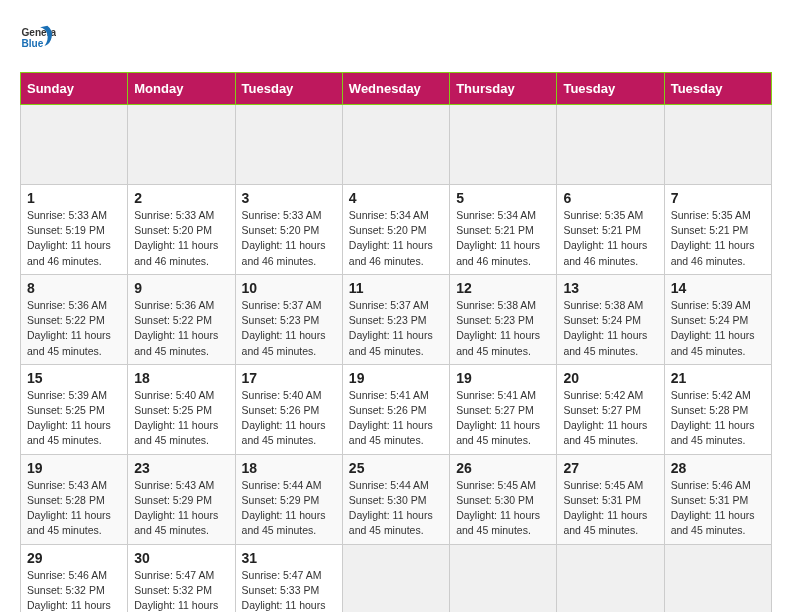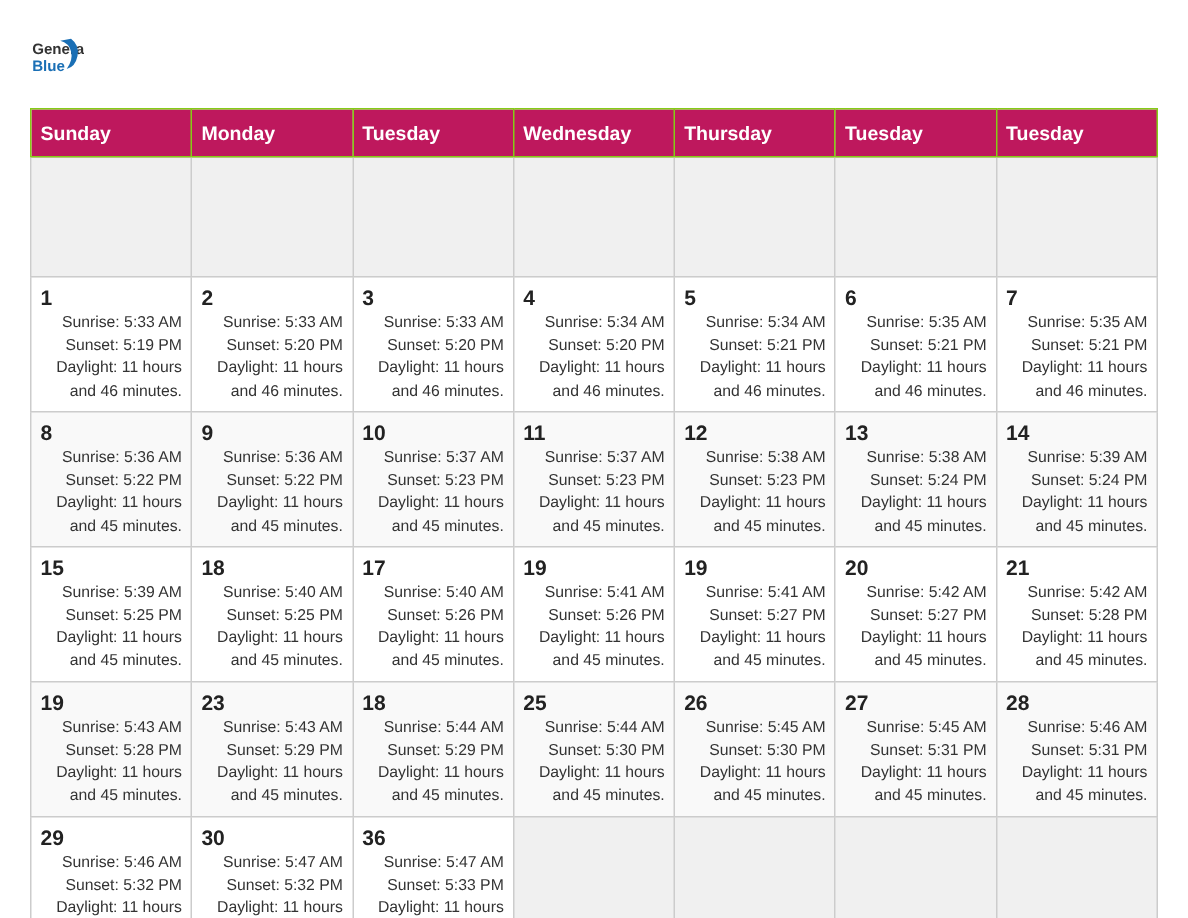--- a/index.html
+++ b/index.html
@@ -65,21 +65,20 @@
       font-size: 14px;
       font-weight: bold;
       color: #222;
       display: block;
       margin-bottom: 2px;
     }
     .day-info {
       font-size: 10.5px;
       color: #333;
       line-height: 1.45;
-      text-align: right;
     }
     .empty-cell {
       background: #f0f0f0 !important;
     }
   </style>
 </head>
 <body>
 
 <div class="header">
   <div class="logo">
@@ -360,21 +359,21 @@
       </td>
         <td>
         <span class="day-number">30</span>
         <div class="day-info">
           Sunrise: 5:47 AM<br>
           Sunset: 5:32 PM<br>
           Daylight: 11 hours and 45 minutes.
         </div>
       </td>
         <td>
-        <span class="day-number">36</span>
+        <span class="day-number">31</span>
         <div class="day-info">
           Sunrise: 5:47 AM<br>
           Sunset: 5:33 PM<br>
           Daylight: 11 hours and 45 minutes.
         </div>
       </td>
         <td class="empty-cell"></td>
         <td class="empty-cell"></td>
         <td class="empty-cell"></td>
         <td class="empty-cell"></td>

